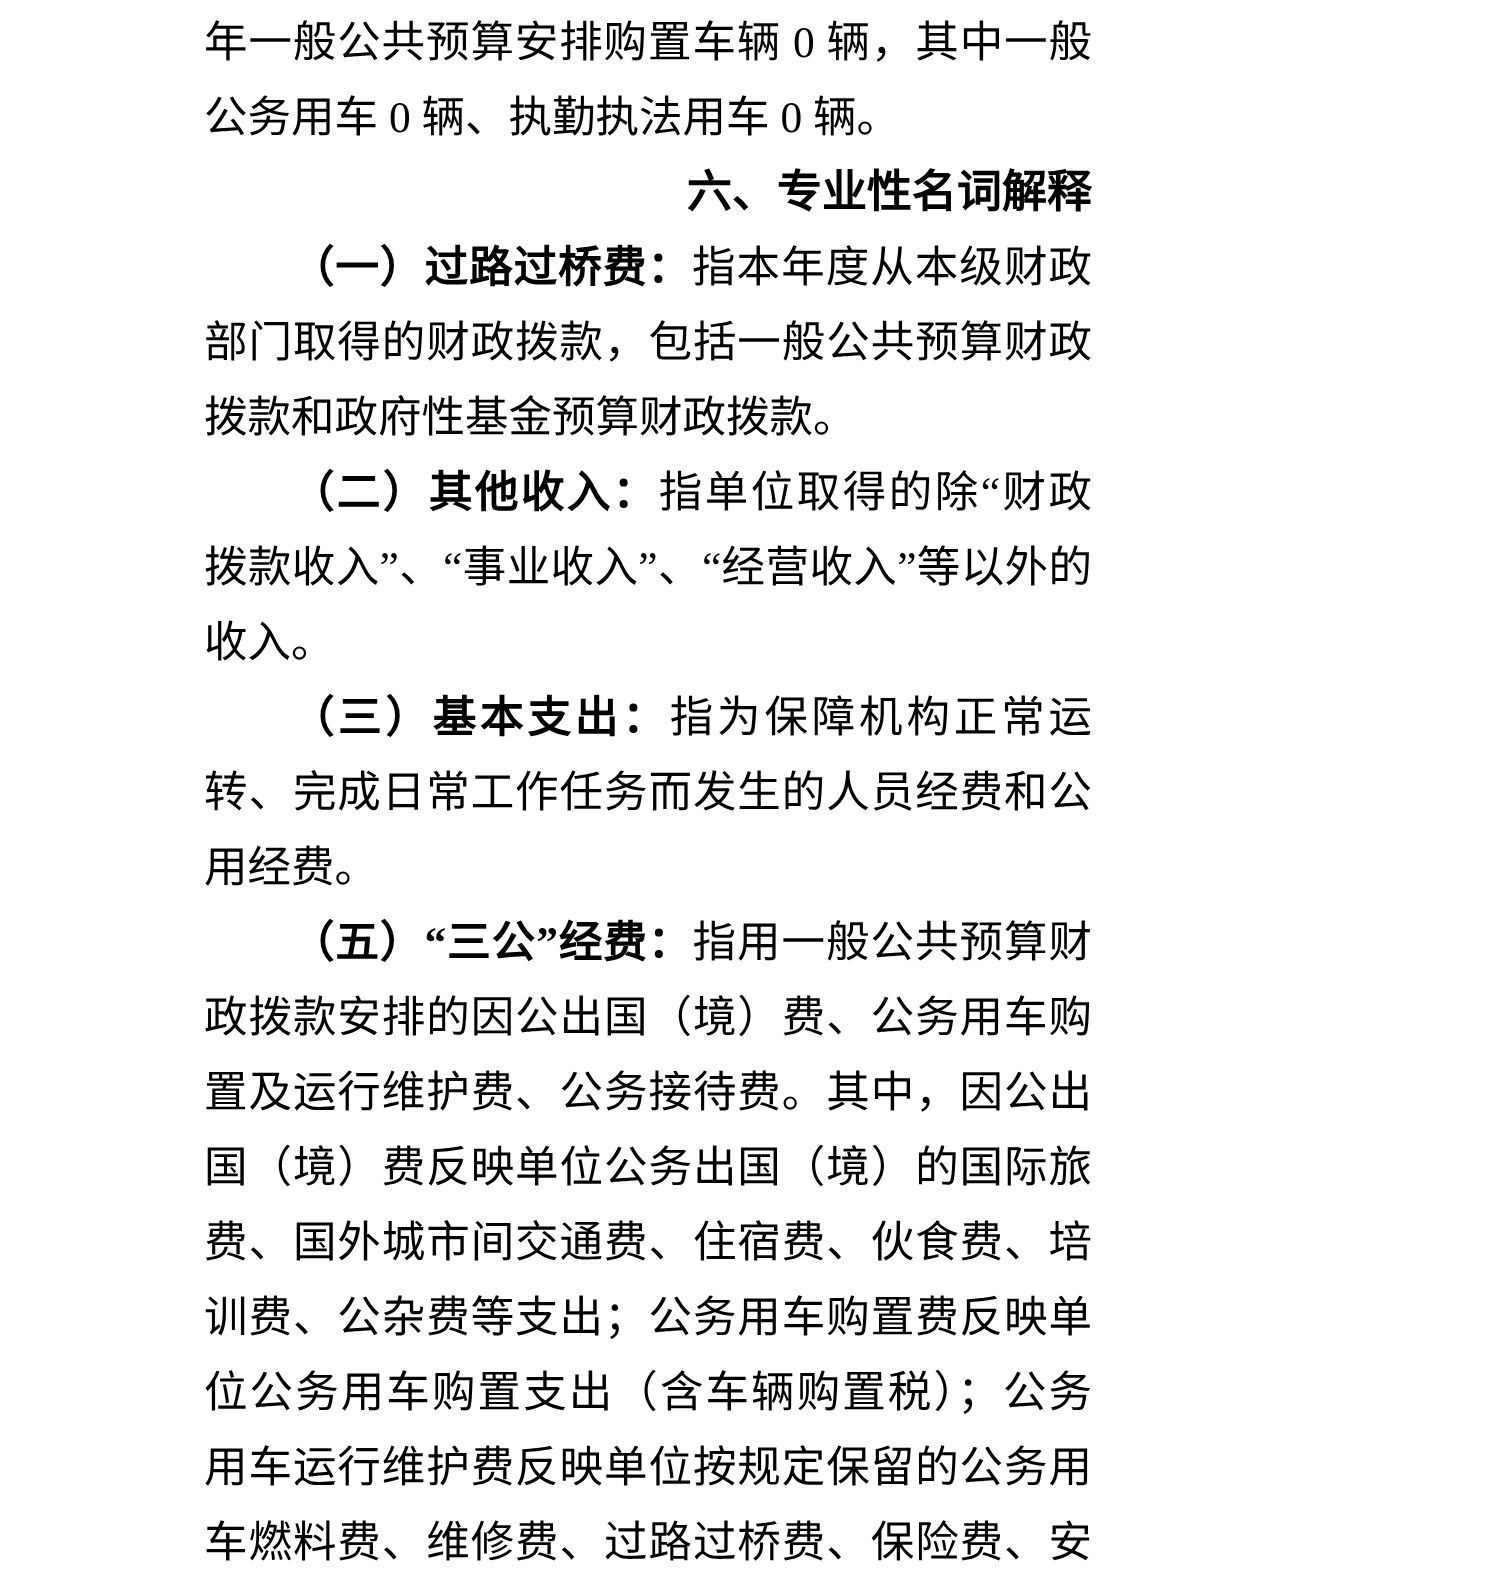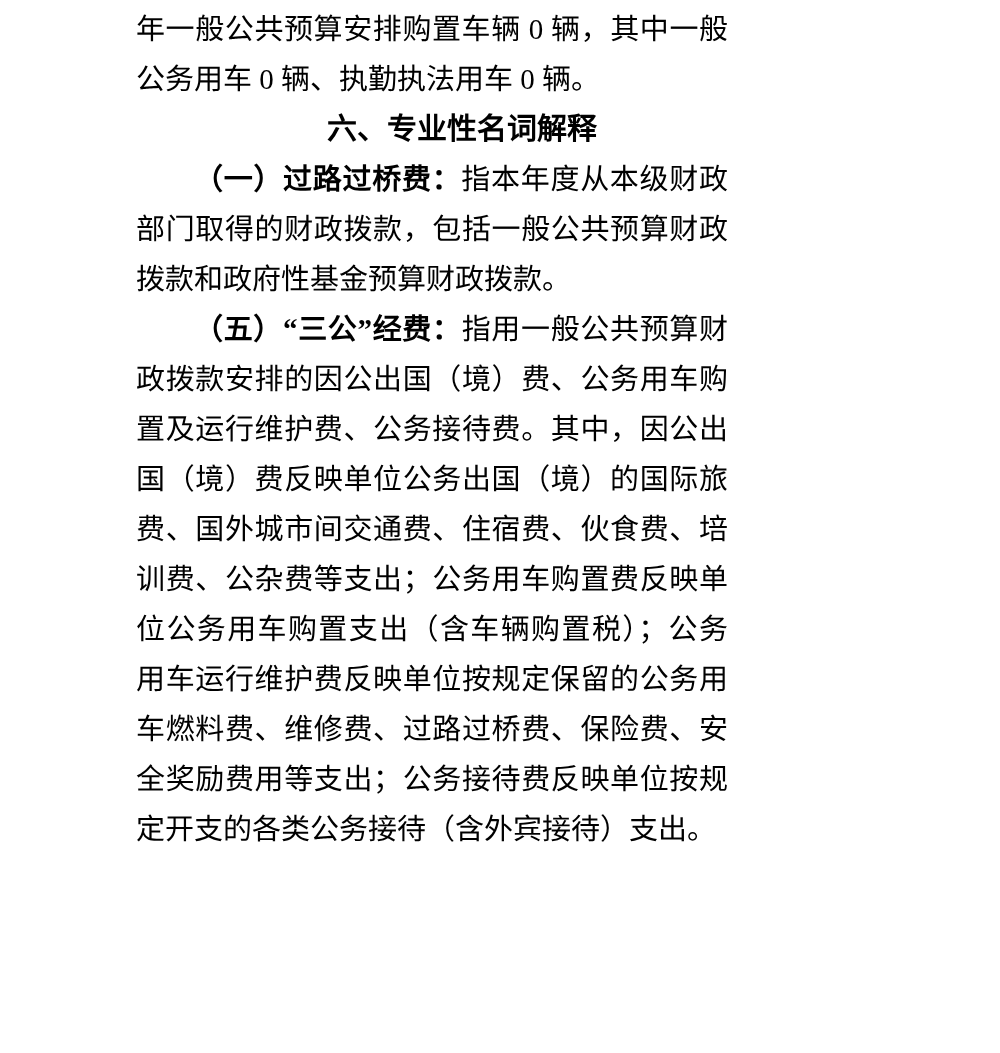--- a/index.html
+++ b/index.html
@@ -29,35 +29,37 @@
   .para.indent {
     text-indent: 2em;
   }
   .section-heading {
     margin: 0;
     text-indent: 2em;
     font-family: "Liberation Sans", "DejaVu Sans", sans-serif;
     font-weight: bold;
     font-size: 30px;
     line-height: 50px;
-    text-align: center;
+    text-align: right;
   }
   .term-lead {
     font-weight: bold;
   }
 </style>
 </head>
 <body>
 
 <div class="page">
 
   <p class="para">年一般公共预算安排购置车辆 0 辆，其中一般公务用车 0 辆、执勤执法用车 0 辆。</p>
 
   <h3 class="section-heading">六、专业性名词解释</h3>
 
   <p class="para indent"><span class="term-lead">（一）过路过桥费：</span><span>指本年度从本级财政部门取得的财政拨款，包括一般公共预算财政拨款和政府性基金预算财政拨款。</span></p>
 
+  <p class="para indent"><span class="term-lead">（二）其他收入：</span><span>指单位取得的除“财政拨款收入”、“事业收入”、“经营收入”等以外的收入。</span></p>
 
+  <p class="para indent"><span class="term-lead">（三）基本支出：</span><span>指为保障机构正常运转、完成日常工作任务而发生的人员经费和公用经费。</span></p>
 
 
   <p class="para indent"><span class="term-lead">（五）“三公”经费：</span><span>指用一般公共预算财政拨款安排的因公出国（境）费、公务用车购置及运行维护费、公务接待费。其中，因公出国（境）费反映单位公务出国（境）的国际旅费、国外城市间交通费、住宿费、伙食费、培训费、公杂费等支出；公务用车购置费反映单位公务用车购置支出（含车辆购置税）；公务用车运行维护费反映单位按规定保留的公务用车燃料费、维修费、过路过桥费、保险费、安全奖励费用等支出；公务接待费反映单位按规定开支的各类公务接待（含外宾接待）支出。</span></p>
 
 </div>
 
 </body></html>

